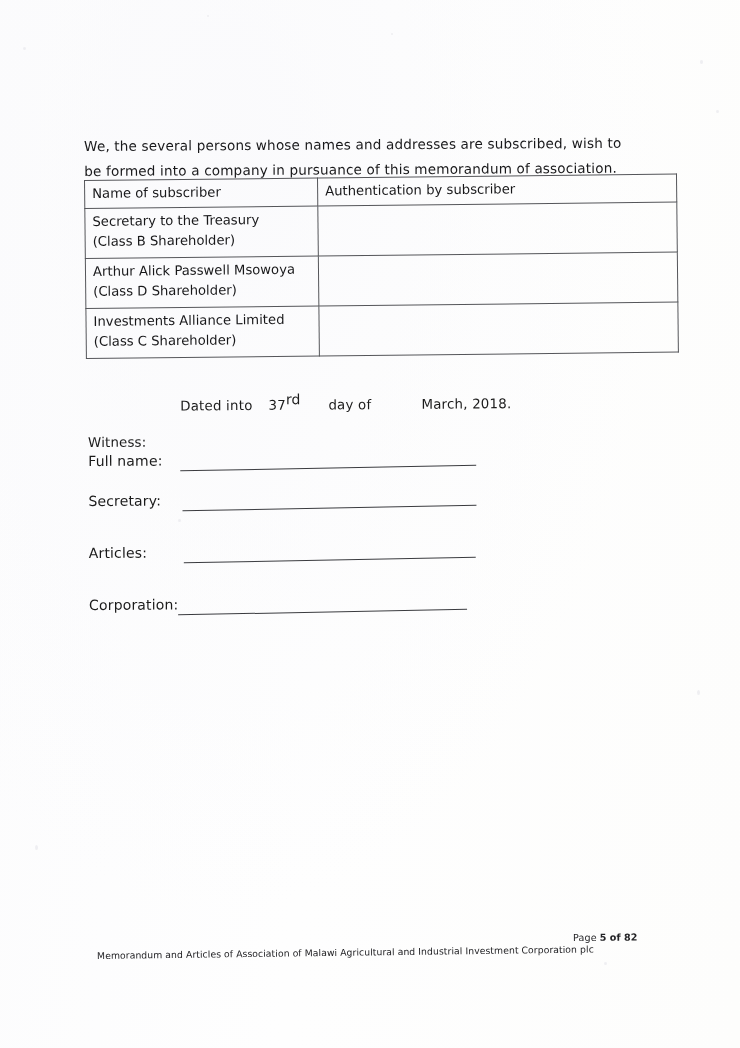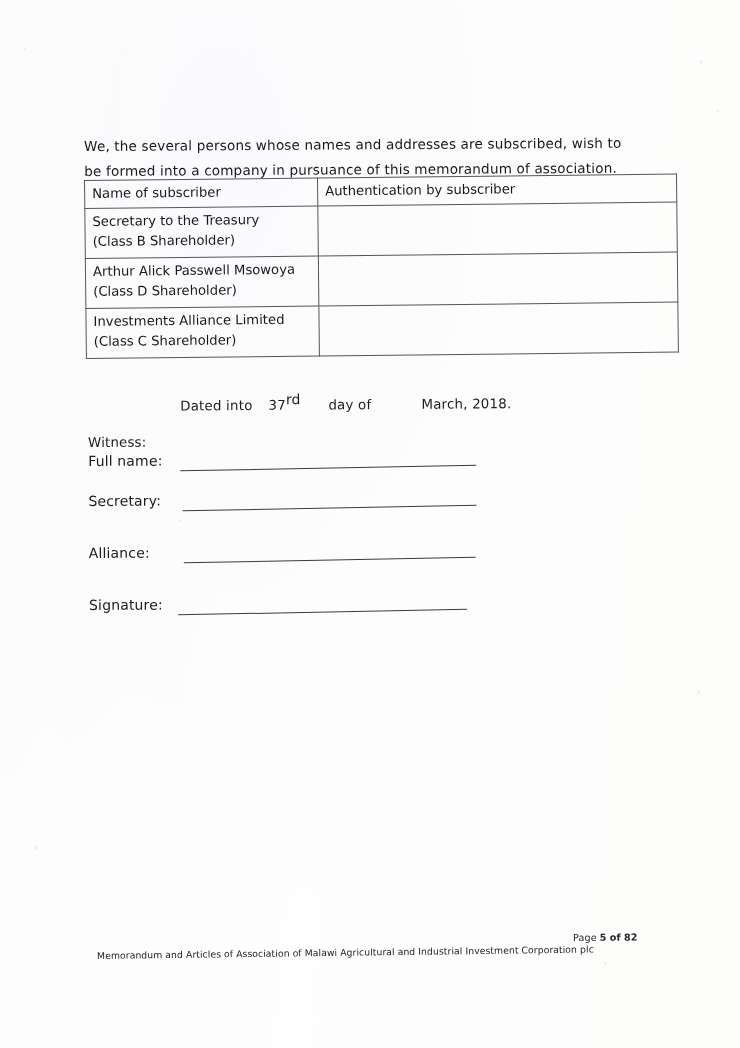--- a/index.html
+++ b/index.html
@@ -232,26 +232,26 @@
     <span class="w-label">Full name:</span>
     <span class="w-line" id="line-fullname"></span>
   </div>
 
   <div class="w-row r-signature">
     <span class="w-label">Secretary:</span>
     <span class="w-line" id="line-signature"></span>
   </div>
 
   <div class="w-row r-address">
-    <span class="w-label">Alliance:</span>
+    <span class="w-label">Articles:</span>
     <span class="w-line" id="line-address"></span>
   </div>
 
   <div class="w-row r-occupation">
-    <span class="w-label">Signature:</span>
+    <span class="w-label">Corporation:</span>
     <span class="w-line" id="line-occupation"></span>
   </div>
 </div>
 
 <div class="page-num">
   <span>Page</span>
   <b>5</b>
   <b>of</b>
   <b>82</b>
 </div>

